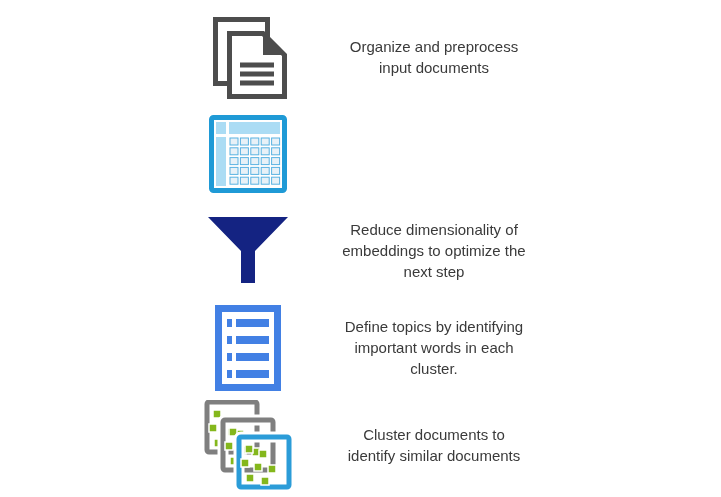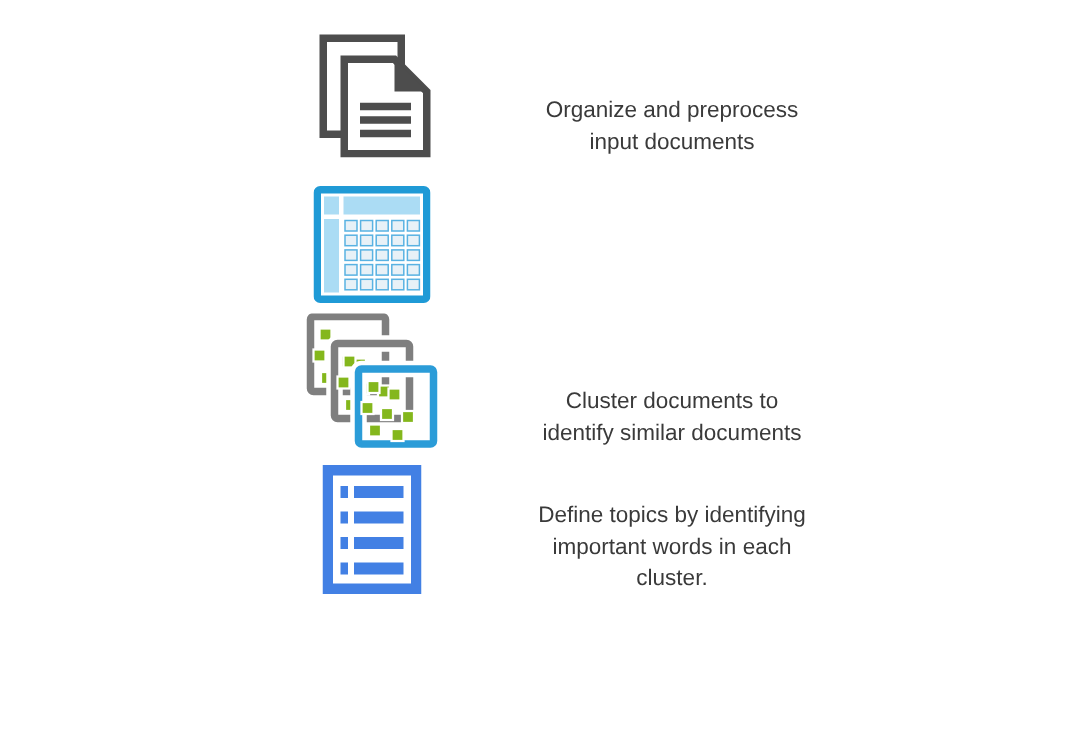--- a/index.html
+++ b/index.html
@@ -12,23 +12,22 @@
     position: relative;
     width: 721px;
     height: 497px;
     background: #ffffff;
     overflow: hidden;
     padding-top: 8px;
     box-sizing: border-box;
   }
   .row {
     display: flex;
-    align-items: flex-end;
+    align-items: center;
     height: 97px;
-    gap: 14px;
   }
   .icon-cell {
     width: 96px;
     margin-left: 200px;
     display: flex;
     justify-content: center;
     align-items: center;
     flex: 0 0 auto;
   }
   .text-cell {
@@ -93,20 +92,51 @@
           <rect x="21" y="62.2" width="8" height="7"></rect>
             <rect x="31.4" y="62.2" width="8" height="7"></rect>
             <rect x="41.8" y="62.2" width="8" height="7"></rect>
             <rect x="52.2" y="62.2" width="8" height="7"></rect>
             <rect x="62.6" y="62.2" width="8" height="7"></rect>
         </g>
       </svg>
     </div>
   </div>
 
+  <div class="row">
+    <div class="icon-cell">
+      <svg width="84" height="74" viewBox="0 0 84 74" aria-hidden="true">
+        <polygon points="2,3 82,3 49,37 49,69 35,69 35,37" fill="#142382"></polygon>
+      </svg>
+    </div>
+    <div class="text-cell">Reduce dimensionality of
+embeddings to optimize the
+next step</div>
+  </div>
+
+  <div class="row">
+    <div class="icon-cell">
+      <svg width="66" height="86" viewBox="0 0 66 86" aria-hidden="true">
+        <rect x="3.5" y="3.5" width="59" height="79" fill="#ffffff" stroke="#4280e4" stroke-width="7"></rect>
+        <g fill="#4280e4">
+          <rect x="12" y="14" width="5" height="8"></rect>
+            <rect x="21" y="14" width="33" height="8"></rect>
+          <rect x="12" y="31" width="5" height="8"></rect>
+            <rect x="21" y="31" width="33" height="8"></rect>
+          <rect x="12" y="48" width="5" height="8"></rect>
+            <rect x="21" y="48" width="33" height="8"></rect>
+          <rect x="12" y="65" width="5" height="8"></rect>
+            <rect x="21" y="65" width="33" height="8"></rect>
+        </g>
+      </svg>
+    </div>
+    <div class="text-cell">Define topics by identifying
+important words in each
+cluster.</div>
+  </div>
 
   <div class="row">
     <div class="icon-cell">
       <svg width="88" height="90" viewBox="0 0 88 90" aria-hidden="true">
 
         <g transform="translate(3,2)">
           <rect x="0" y="0" width="50" height="50" rx="2" fill="none" stroke="#ffffff" stroke-width="11"></rect>
           <rect x="0" y="0" width="50" height="50" rx="2" fill="none" stroke="#7f7f7f" stroke-width="5"></rect>
           <g fill="#84b71c" stroke="#ffffff" stroke-width="1.5">
             <rect x="6" y="8" width="8" height="8"></rect>
@@ -143,34 +173,13 @@
               <rect x="7" y="37" width="8" height="8"></rect>
             <rect x="22" y="40" width="8" height="8"></rect>
           </g>
         </g>
       </svg>
     </div>
     <div class="text-cell">Cluster documents to
 identify similar documents</div>
   </div>
 
-  <div class="row">
-    <div class="icon-cell">
-      <svg width="66" height="86" viewBox="0 0 66 86" aria-hidden="true">
-        <rect x="3.5" y="3.5" width="59" height="79" fill="#ffffff" stroke="#4280e4" stroke-width="7"></rect>
-        <g fill="#4280e4">
-          <rect x="12" y="14" width="5" height="8"></rect>
-            <rect x="21" y="14" width="33" height="8"></rect>
-          <rect x="12" y="31" width="5" height="8"></rect>
-            <rect x="21" y="31" width="33" height="8"></rect>
-          <rect x="12" y="48" width="5" height="8"></rect>
-            <rect x="21" y="48" width="33" height="8"></rect>
-          <rect x="12" y="65" width="5" height="8"></rect>
-            <rect x="21" y="65" width="33" height="8"></rect>
-        </g>
-      </svg>
-    </div>
-    <div class="text-cell">Define topics by identifying
-important words in each
-cluster.</div>
-  </div>
-
 </div>
 
 </body></html>

